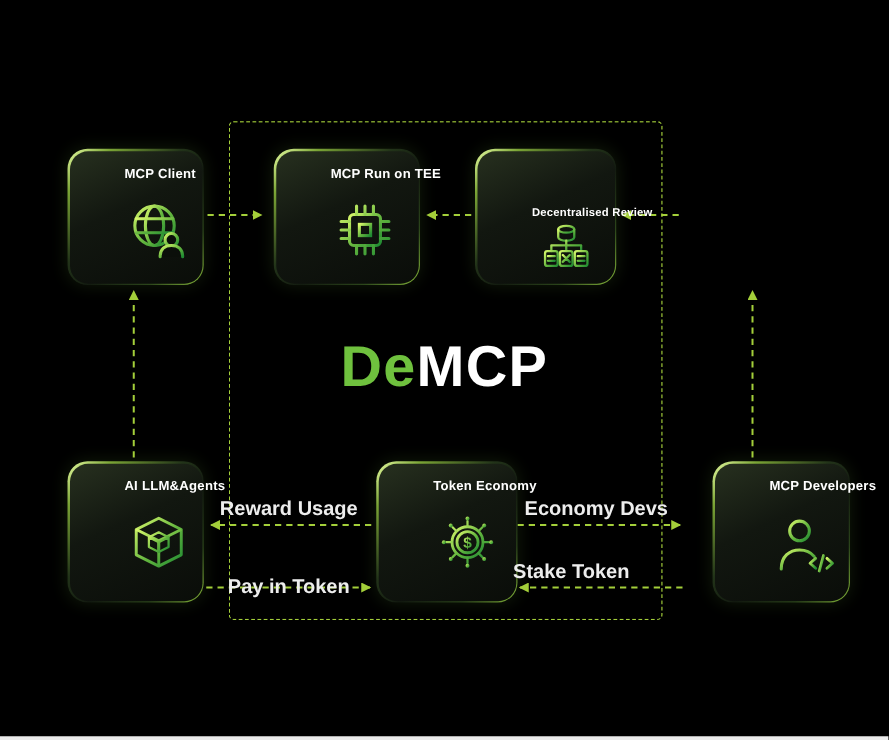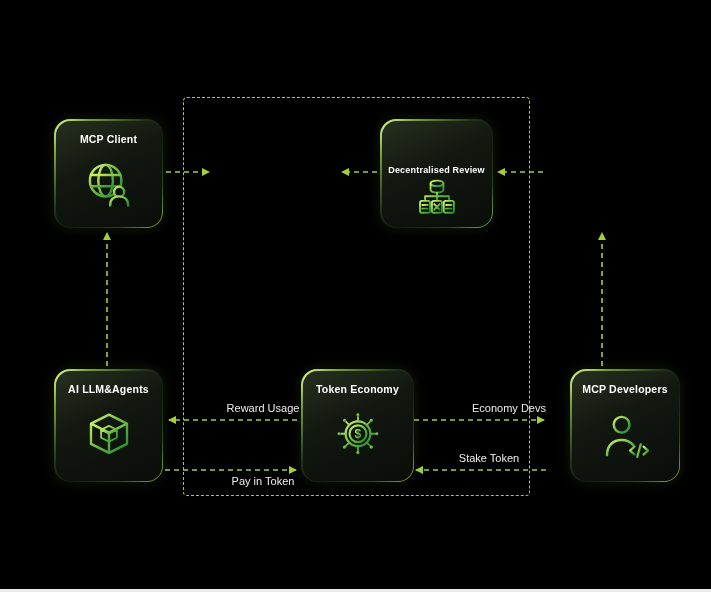--- a/index.html
+++ b/index.html
@@ -18,39 +18,39 @@
   .edges path{stroke:#a4cf3a;stroke-width:1.6;fill:none;stroke-dasharray:5 4;}
   
   .node{
     position:absolute;padding:1.5px;border-radius:16px;
     background:linear-gradient(135deg,#e9ffa4 0%,#7aa435 16%,#223319 42%,#131b10 58%,#2c461b 80%,#86b83a 100%);
     box-shadow:0 0 14px rgba(130,200,70,.14);
   }
   .node-inner{
     width:100%;height:100%;box-sizing:border-box;border-radius:14.5px;
     background:linear-gradient(155deg,#27301f 0%,#121710 42%,#0a0d09 100%);
-    display:flex;flex-direction:column;align-items:center;
+    display:flex;flex-direction:column;padding-left:44px;
   }
   .node-title{
     margin-top:12px;font-size:10.5px;font-weight:700;color:#fff;
     white-space:nowrap;letter-spacing:.2px;
   }
   .node-title.small{font-size:9px;margin-top:44px;}
   .node-icon{flex:1 1 auto;margin:2px 0 6px 0;width:54px;height:54px;}
   
   .logo{
     position:absolute;left:0;top:268px;width:711px;text-align:center;
     font-size:46px;font-weight:800;letter-spacing:1px;line-height:50px;
   }
   .logo .de{color:#6fc13e;}
   .logo .mcp{color:#ffffff;}
   
   .edge-label{
     position:absolute;transform:translate(-50%,-50%);
-    font-size:11px;font-weight:400;color:#ededed;white-space:nowrap;margin-left:32px;
+    font-size:16px;font-weight:700;color:#ededed;white-space:nowrap;
   }
 </style>
 </head>
 <body>
 
 <div class="canvas">
 
   <svg width="0" height="0" style="position:absolute" aria-hidden="true">
     <defs>
       <linearGradient id="gg" x1="0" y1="0" x2="1" y2="1">
@@ -88,20 +88,32 @@
           <path d="M8 16h26M8 26h26"></path>
         </g>
         <g stroke="url(#gg)" stroke-width="2.2" fill="#0b0f0a" stroke-linecap="round">
           <circle cx="33" cy="31" r="4.5"></circle>
           <path d="M25 43c0-5.5 3.5-8 8-8s8 2.5 8 8"></path>
         </g>
       </svg>
     </div>
   </div>
 
+  <div class="node" style="left:219px;top:119px;width:114px;height:106px">
+    <div class="node-inner">
+      <div class="node-title">MCP Run on TEE</div>
+      <svg class="node-icon" viewBox="0 0 48 48">
+        <g fill="none" stroke="url(#gg)" stroke-width="2.2" stroke-linecap="round">
+          <rect x="13" y="13" width="22" height="22" rx="3"></rect>
+          <rect x="20" y="20" width="8" height="8"></rect>
+          <path d="M18 13V7M24 13V7M30 13V7M18 41v-6M24 41v-6M30 41v-6M13 18H7M13 24H7M13 30H7M41 18h-6M41 24h-6M41 30h-6"></path>
+        </g>
+      </svg>
+    </div>
+  </div>
 
   <div class="node" style="left:380px;top:119px;width:110px;height:106px">
     <div class="node-inner">
       <div class="node-title small">Decentralised Review</div>
       <svg class="node-icon" viewBox="0 0 48 48">
         <g fill="none" stroke="url(#gg)" stroke-width="2" stroke-linecap="round">
           <ellipse cx="24" cy="7" rx="7" ry="3"></ellipse>
           <path d="M17 7v7c0 1.7 3.1 3 7 3s7-1.3 7-3V7"></path>
           <path d="M24 17v4M11 21h26M11 21v5M24 21v5M37 21v5"></path>
           <rect x="5.5" y="26" width="11" height="13" rx="2"></rect>
@@ -109,20 +121,23 @@
           <rect x="18.5" y="26" width="11" height="13" rx="2"></rect>
           <path d="M21 29.5l6 6M27 29.5l-6 6"></path>
           <rect x="31.5" y="26" width="11" height="13" rx="2"></rect>
           <path d="M34 30.5h6M34 34.5h6"></path>
         </g>
       </svg>
     </div>
   </div>
 
 
+  <div class="logo">
+    <span class="de">De</span><span class="mcp">MCP</span>
+  </div>
 
   <div class="node" style="left:54px;top:369px;width:106px;height:110px">
     <div class="node-inner">
       <div class="node-title">AI LLM&amp;Agents</div>
       <svg class="node-icon" viewBox="0 0 48 48">
         <g fill="none" stroke="url(#gg)" stroke-width="2.1" stroke-linejoin="round">
           <path d="M24 5 L40 13 V31 L24 39 L8 31 V13 Z"></path>
           <path d="M8 13 L24 21 L40 13 M24 21 V39"></path>
         </g>
         <g fill="none" stroke="url(#gg)" stroke-width="1.6" stroke-linejoin="round">
@@ -169,18 +184,18 @@
         <g fill="none" stroke="url(#gg)" stroke-width="2" stroke-linecap="round" stroke-linejoin="round">
           <path d="M32.5 33.5 L28.5 37 L32.5 40.5"></path>
           <path d="M40.5 33.5 L44.5 37 L40.5 40.5"></path>
           <path d="M38 31.5 L35 42.5"></path>
         </g>
       </svg>
     </div>
   </div>
 
   <div class="edge-label" style="left:231px;top:408px">Reward Usage</div>
-  <div class="edge-label" style="left:231px;top:481px">Pay in Token</div>
+  <div class="edge-label" style="left:231px;top:470px">Pay in Token</div>
   <div class="edge-label" style="left:477px;top:408px">Economy Devs</div>
   <div class="edge-label" style="left:457px;top:458px">Stake Token</div>
 
   <div class="bottom-edge"></div>
 </div>
 
 </body></html>

